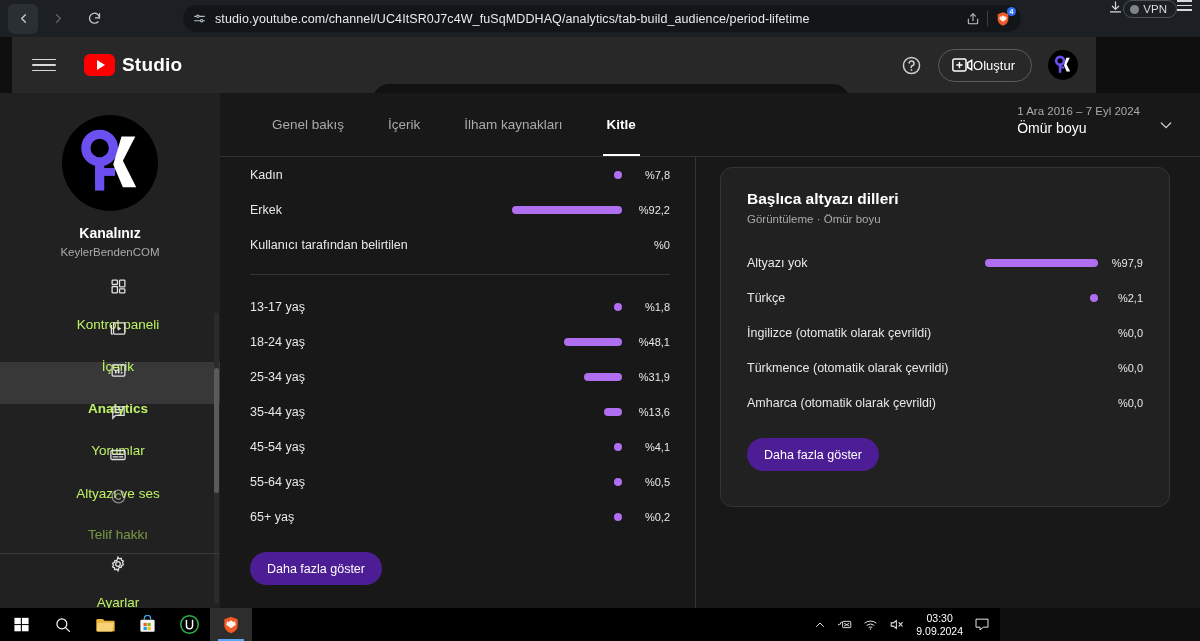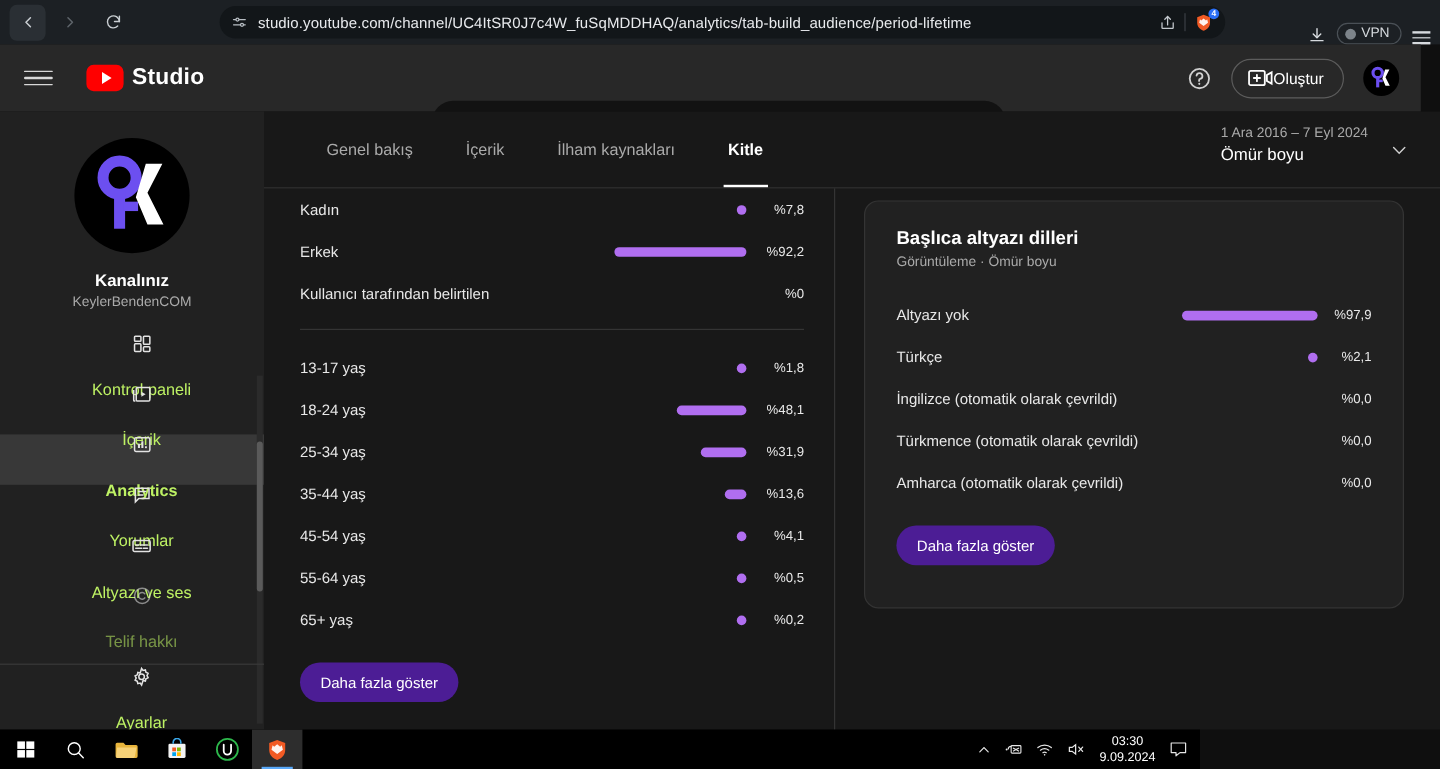--- a/index.html
+++ b/index.html
@@ -35,32 +35,32 @@
   .omni-sep { width: 1px; height: 15px; background: #3a4046; }
   .brave-badge { position: relative; display:flex; }
   .brave-count {
     position: absolute; top: -4px; right: -5px;
     background: #2a6ef5; color: #fff; font-size: 7px; line-height: 9px;
     min-width: 9px; height: 9px; border-radius: 5px; text-align: center;
     padding: 0 1px; font-weight: bold;
   }
   .chrome-right {
     position: absolute; right: 8px; top: 0; height: 37px;
-    display: flex; align-items: flex-end; gap: 9px;
+    display: flex; align-items: flex-start; 
   }
   .vpn-pill {
     display: flex; align-items: center; gap: 4px;
     border: 1px solid #4a5056; border-radius: 13px;
     padding: 2px 9px 2px 6px; color: #d6dade; font-size: 11.5px;
   }
   .vpn-dot { width: 9px; height: 9px; border-radius: 50%; background: #7d848a; }
 
   
   .yt-header {
-    position: absolute; top: 37px; left: 0; width: 1184px; height: 56px;
+    position: absolute; top: 37px; left: 12px; width: 1084px; height: 56px;
     background: #282828; display: flex; align-items: center;
   }
   .hamburger { margin-left: 20px; width: 24px; display: flex; flex-direction: column; gap: 4px; }
   .hamburger span { display: block; height: 1.6px; background: #d8d8d8; border-radius: 1px; }
   .yt-logo { display: flex; align-items: center; margin-left: 28px; gap: 7px; }
   .yt-play {
     width: 31px; height: 22px; background: #ff0000; border-radius: 6px;
     display: flex; align-items: center; justify-content: center;
   }
   .yt-play:after {

